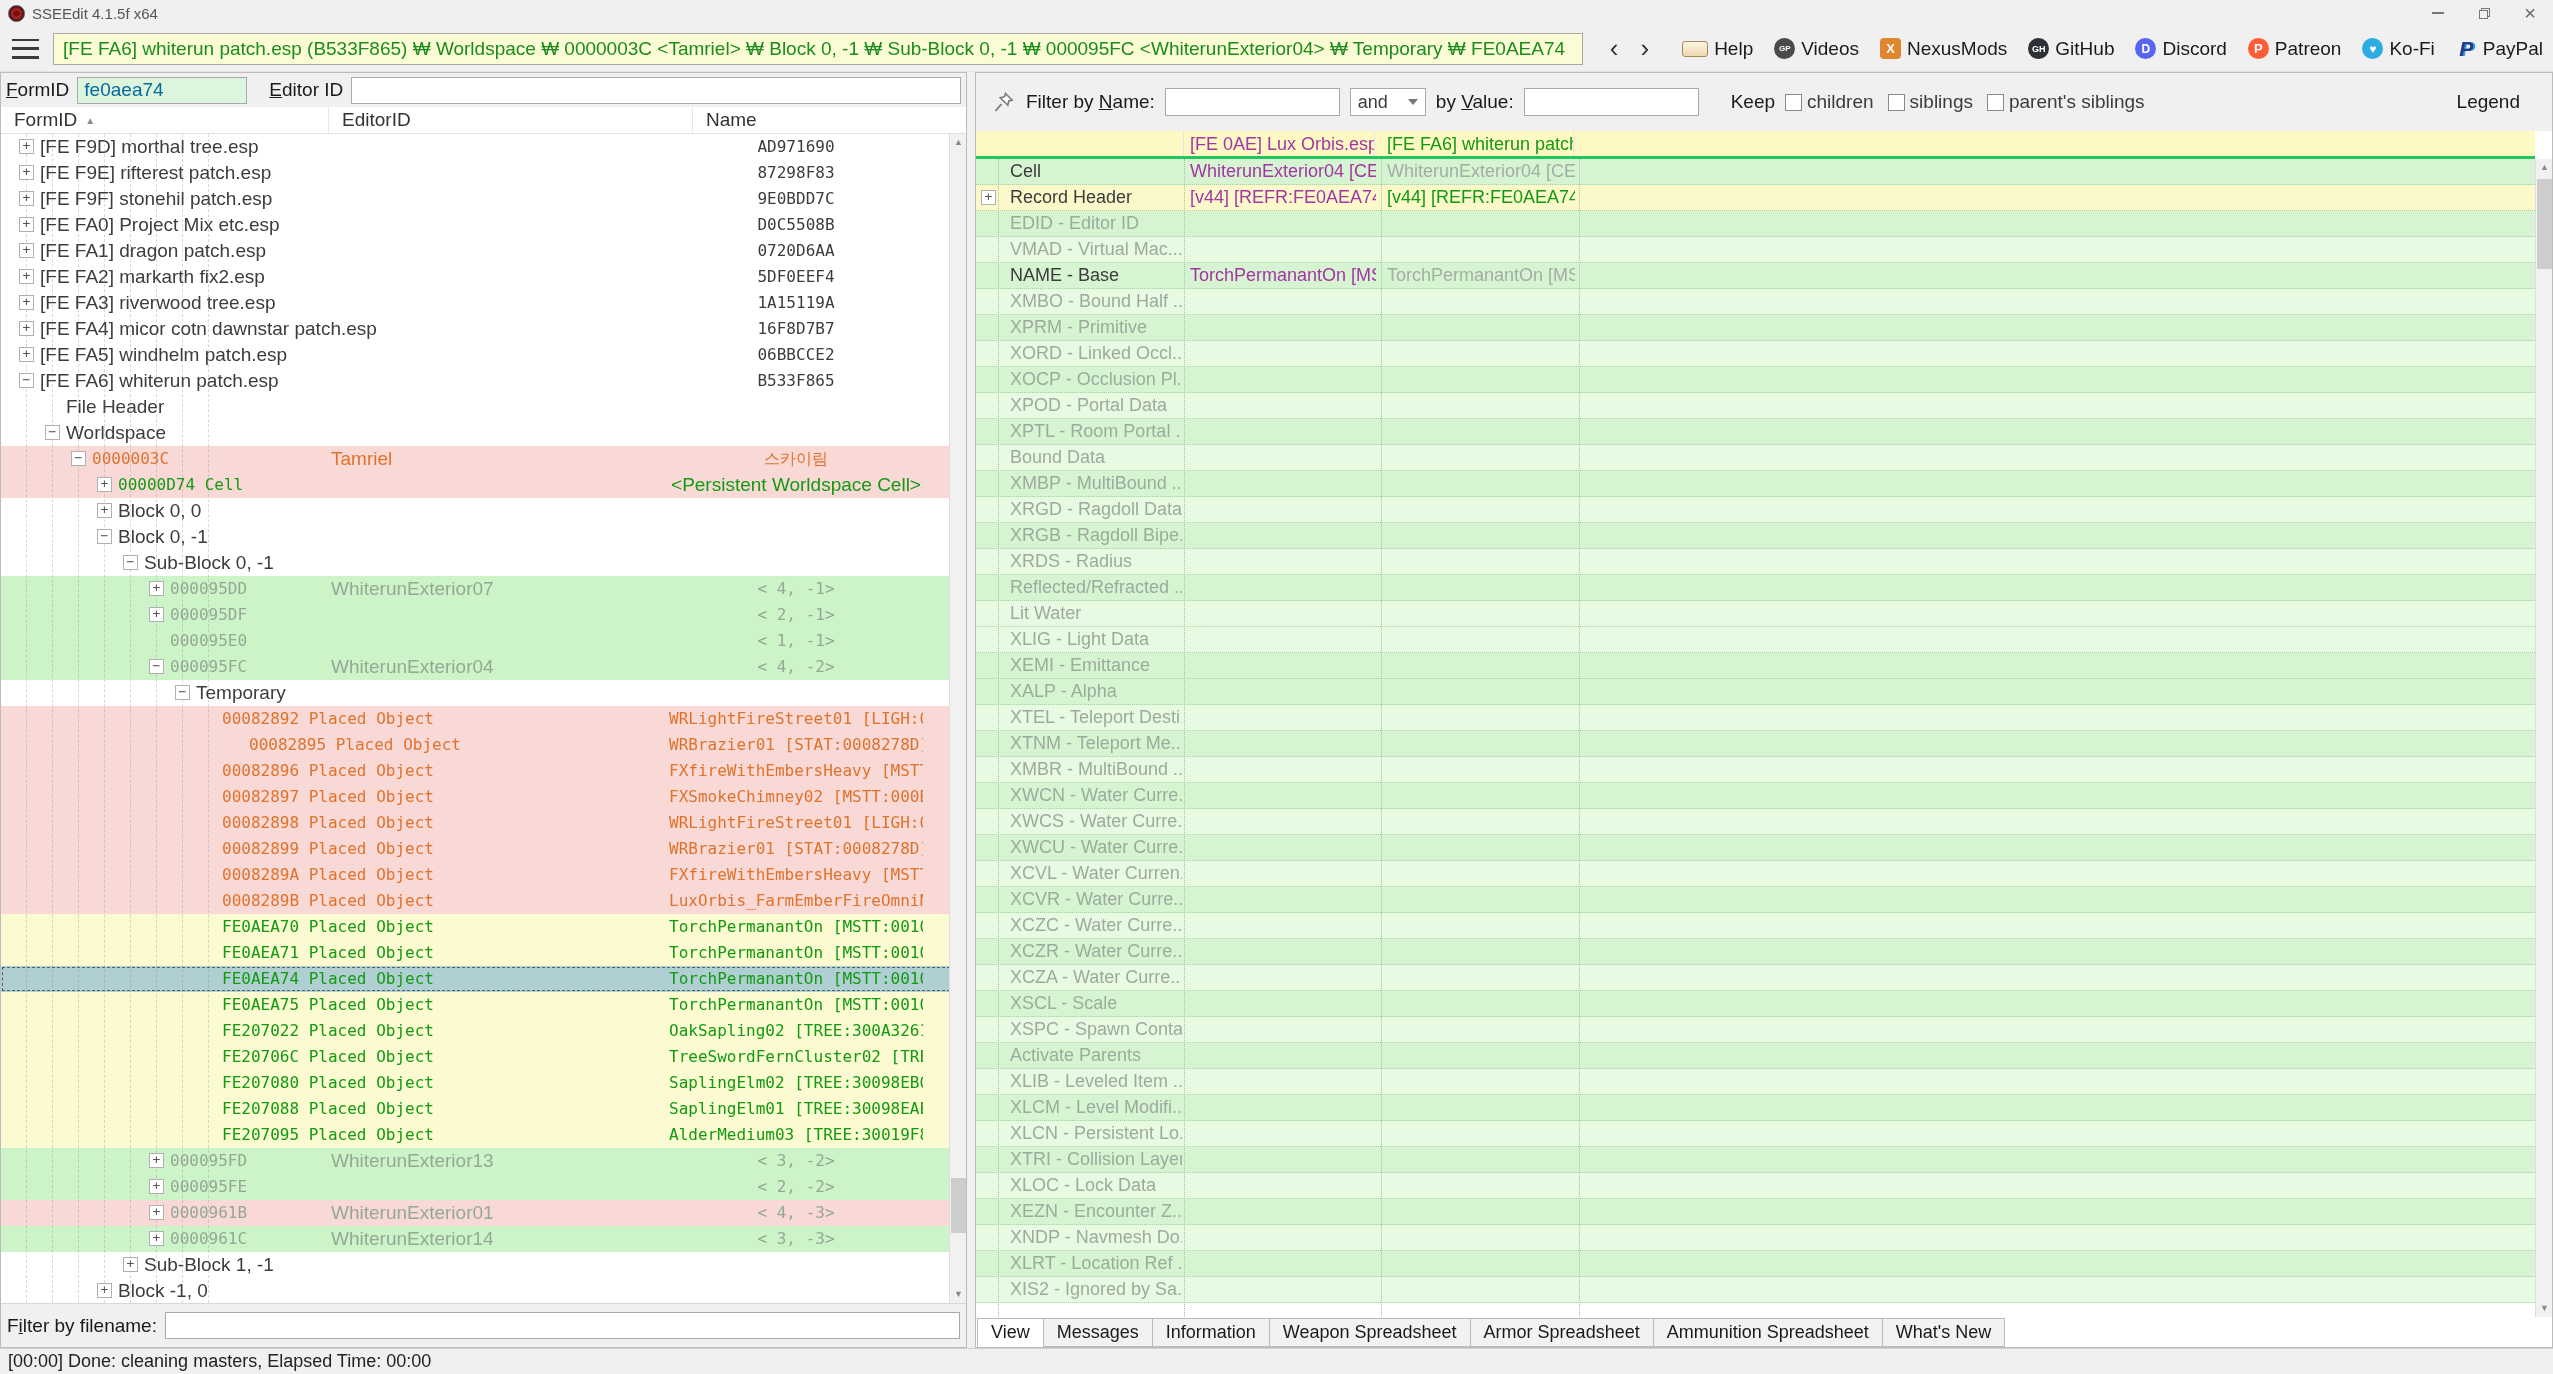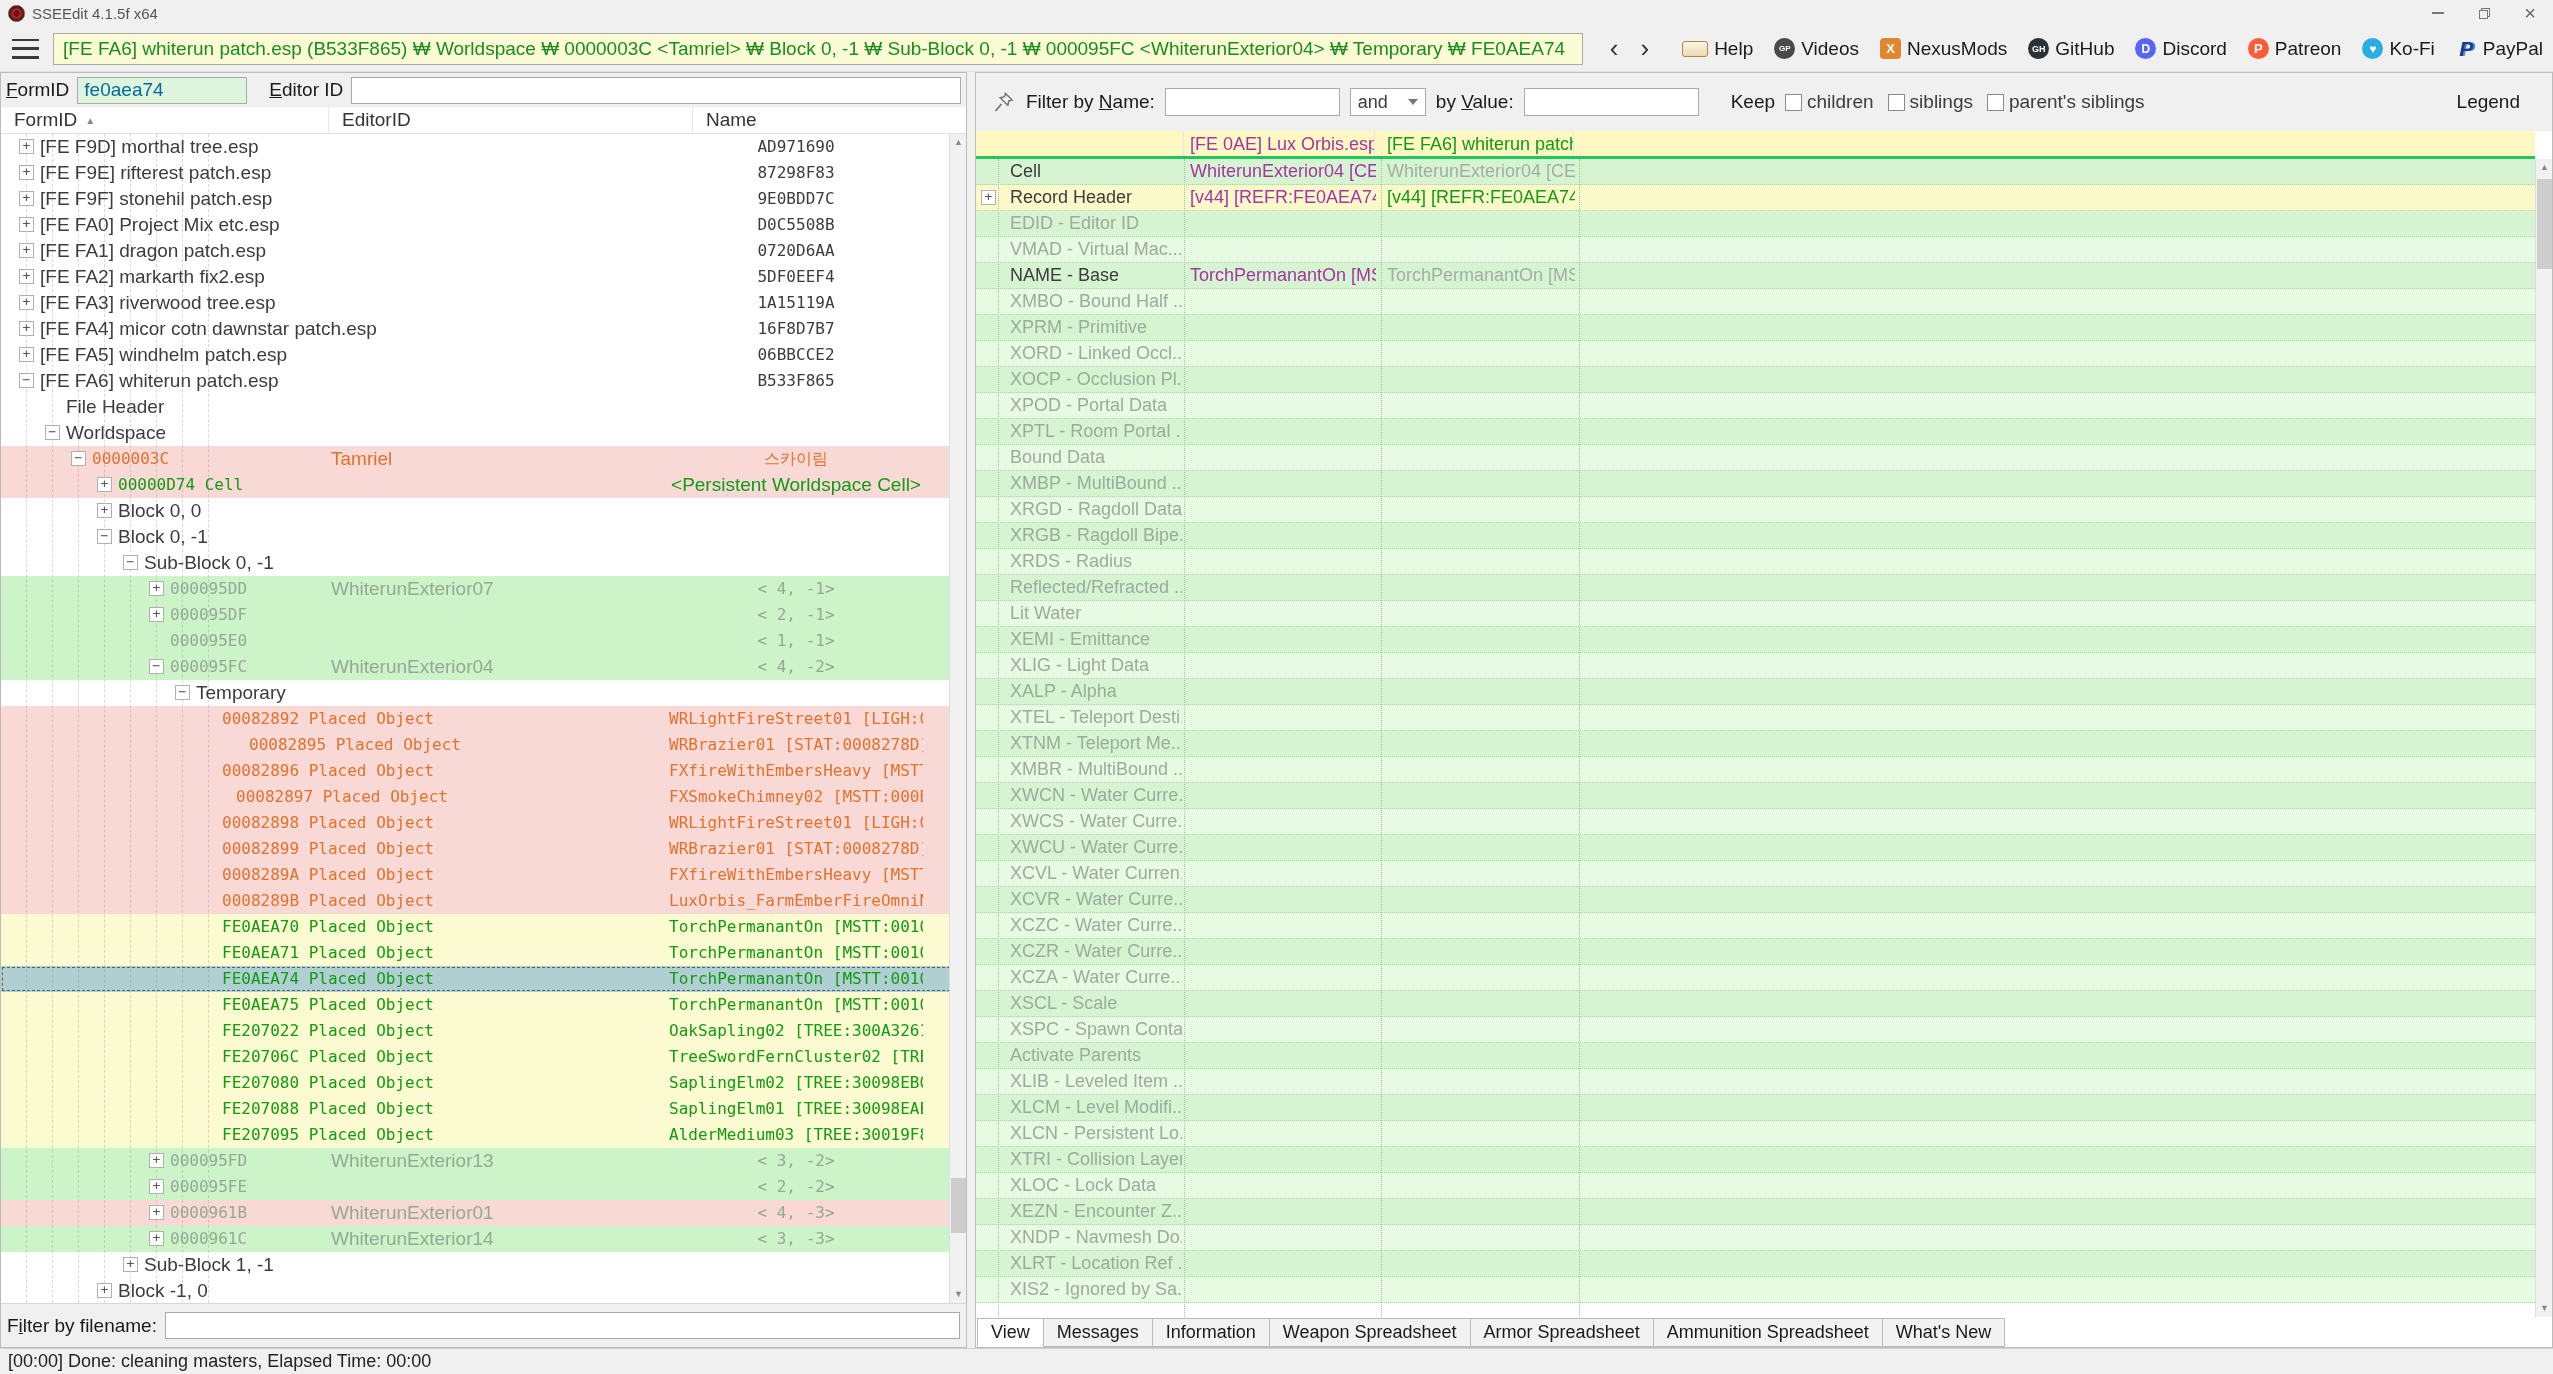--- a/index.html
+++ b/index.html
@@ -322,21 +322,21 @@
       </div>
       <div class="trow bg-pink">
         <span class="cell ink-orange mono" style="left: 221px; margin-left: 27px;">00082895 Placed Object</span>
         <span class="cell c-name ink-orange mono">WRBrazier01 [STAT:0008278D]</span>
       </div>
       <div class="trow bg-pink">
         <span class="cell ink-orange mono" style="left: 221px;">00082896 Placed Object</span>
         <span class="cell c-name ink-orange mono">FXfireWithEmbersHeavy [MSTT:0...</span>
       </div>
       <div class="trow bg-pink">
-        <span class="cell ink-orange mono" style="left: 235px;">00082897 Placed Object</span>
+        <span class="cell ink-orange mono" style="left: 221px;">00082897 Placed Object</span>
         <span class="cell c-name ink-orange mono">FXSmokeChimney02 [MSTT:000B...</span>
       </div>
       <div class="trow bg-pink">
         <span class="cell ink-orange mono" style="left: 221px;">00082898 Placed Object</span>
         <span class="cell c-name ink-orange mono">WRLightFireStreet01 [LIGH:00082...</span>
       </div>
       <div class="trow bg-pink">
         <span class="cell ink-orange mono" style="left: 221px;">00082899 Placed Object</span>
         <span class="cell c-name ink-orange mono">WRBrazier01 [STAT:0008278D]</span>
       </div>
@@ -523,25 +523,25 @@
       </div>
       <div class="rrow rbg-light">
         <span class="rcell rlabel lc-gray">XRDS - Radius</span>
       </div>
       <div class="rrow rbg-dark">
         <span class="rcell rlabel lc-gray">Reflected/Refracted ...</span>
       </div>
       <div class="rrow rbg-light">
         <span class="rcell rlabel lc-gray">Lit Water</span>
       </div>
+      <div class="rrow rbg-light">
+        <span class="rcell rlabel lc-gray">XLIG - Light Data</span>
+      </div>
       <div class="rrow rbg-dark">
         <span class="rcell rlabel lc-gray">XEMI - Emittance</span>
-      </div>
-      <div class="rrow rbg-light">
-        <span class="rcell rlabel lc-gray">XLIG - Light Data</span>
       </div>
       <div class="rrow rbg-dark">
         <span class="rcell rlabel lc-gray">XALP - Alpha</span>
       </div>
       <div class="rrow rbg-light">
         <span class="rcell rlabel lc-gray">XTEL - Teleport Desti...</span>
       </div>
       <div class="rrow rbg-dark">
         <span class="rcell rlabel lc-gray">XTNM - Teleport Me...</span>
       </div>

